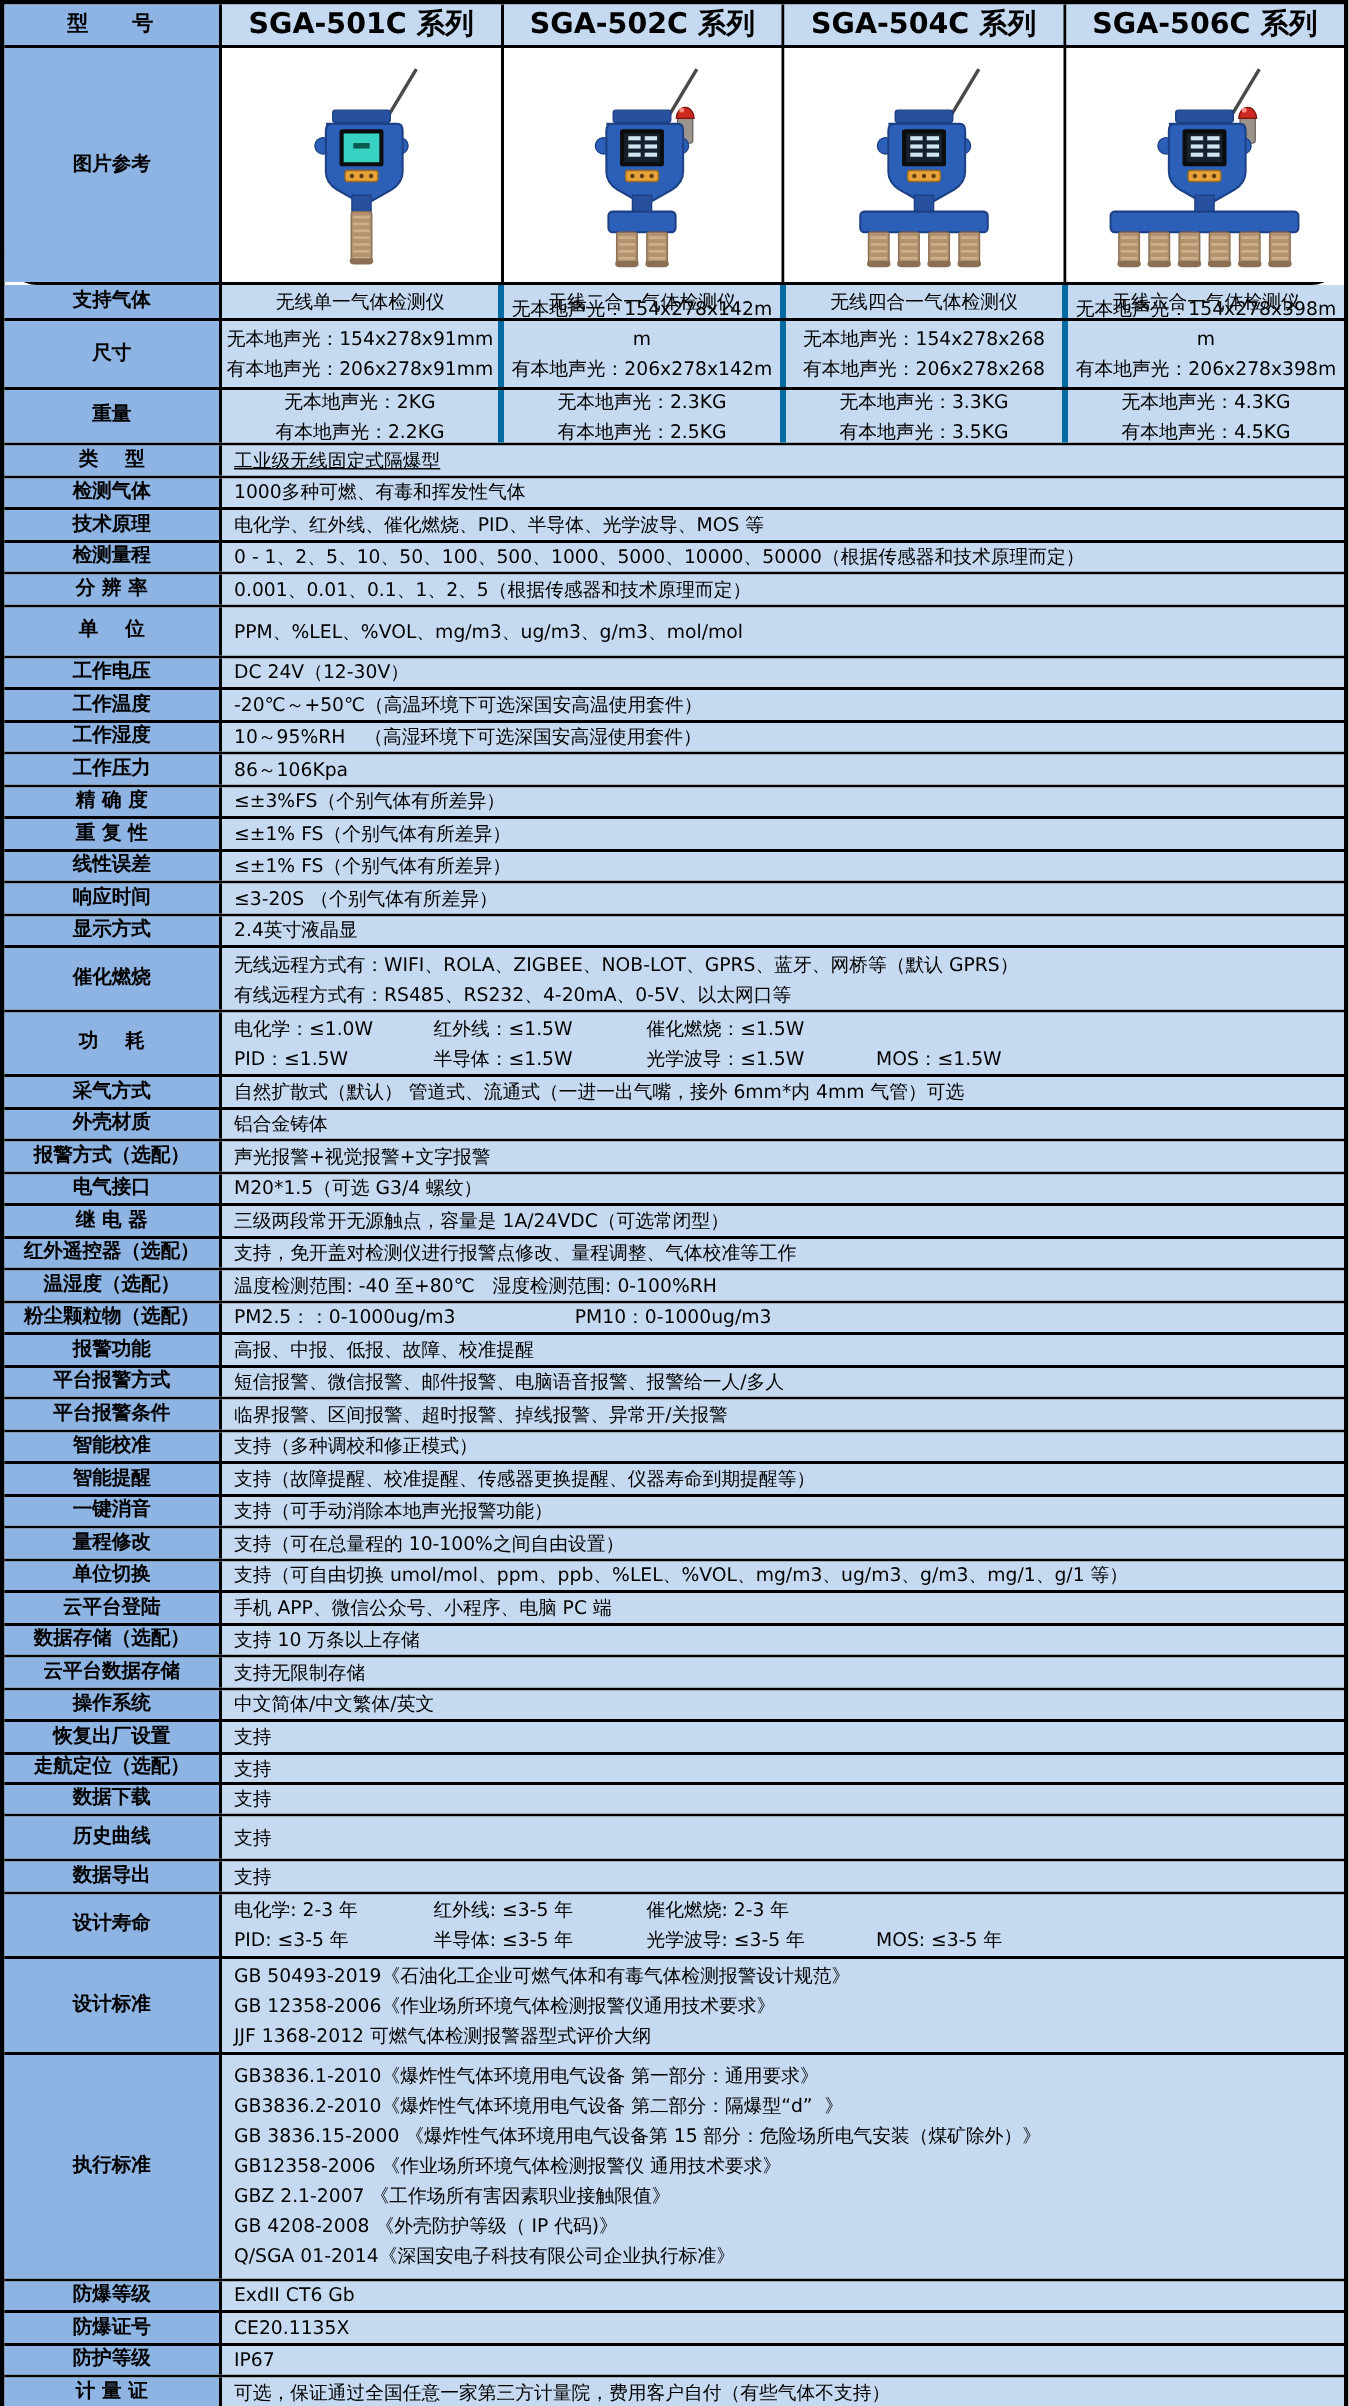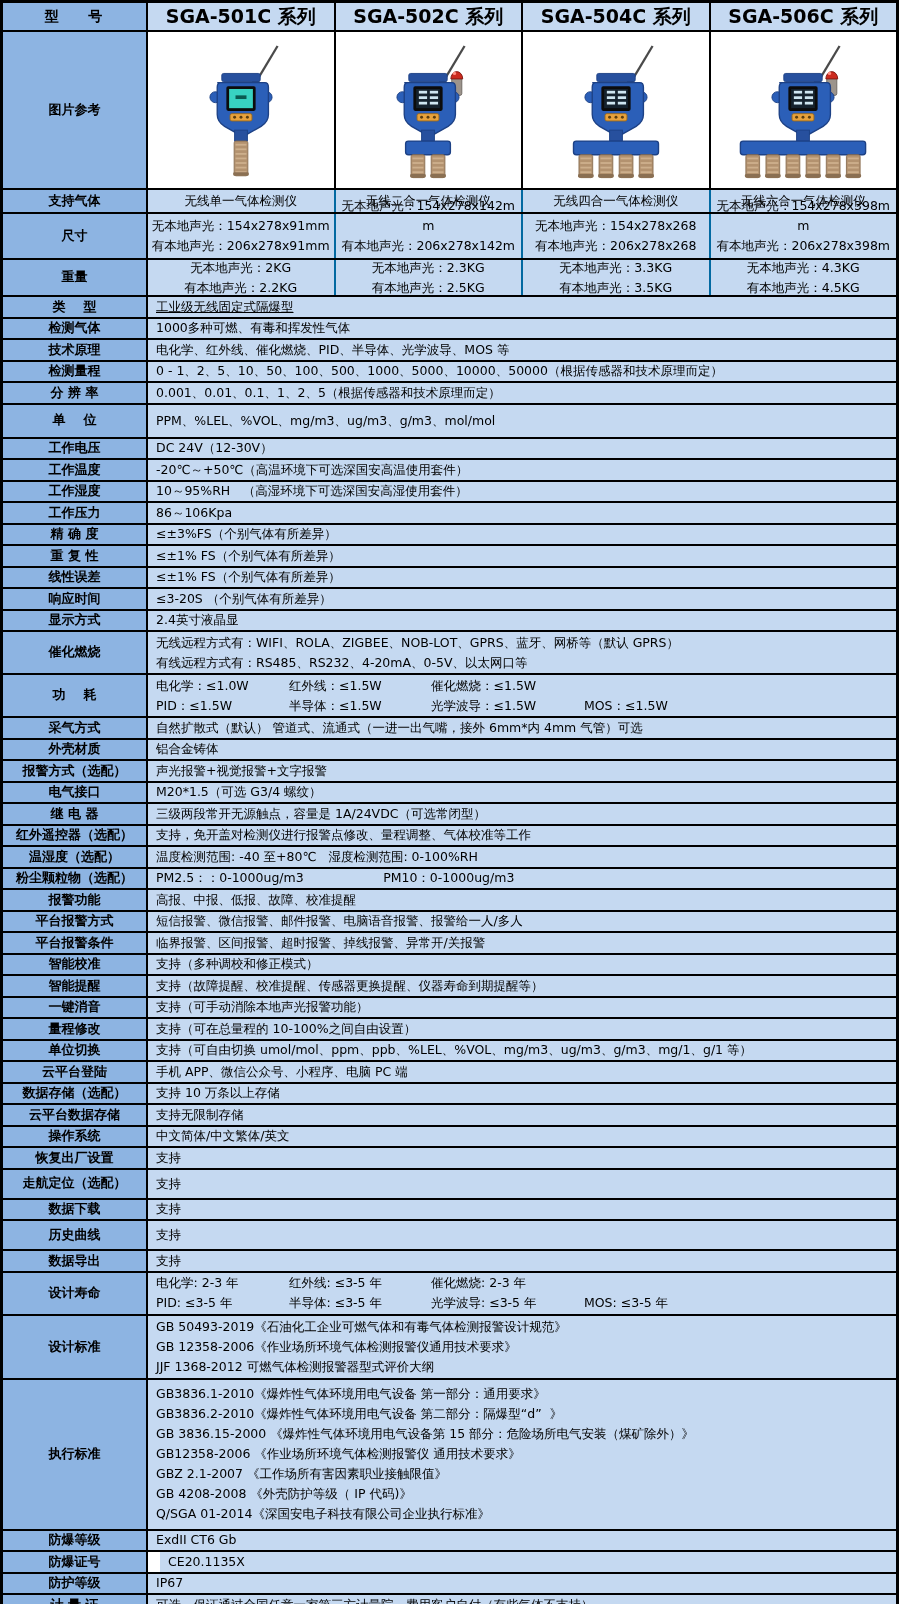--- a/index.html
+++ b/index.html
@@ -27,21 +27,21 @@
     white-space:pre-wrap;
   }
   .value-area { flex:1 1 auto; display:flex; min-width:0; }
   .value-cell {
     flex:1; background:#C5D9F1;
     display:flex; flex-direction:column; justify-content:center;
     padding:1px 8px;
     font-size:12.5px; line-height:1.6;
   }
   .quad .value-cell {
-    border-right:2px solid #0369a1;
+    border-right:4px solid #0369a1;
     align-items:center; text-align:center; padding:1px 2px;
   }
   .quad .value-cell:last-child, .img-row .value-cell:last-child { border-right:none; }
   .img-row .value-cell {
     background:#FFFFFF; border-right:2px solid #000;
     align-items:center; justify-content:center; padding:0;
   }
   .header-row .label-cell { font-size:14px; letter-spacing:2px; }
   .header-row .value-cell {
     border-right:2px solid #000;
@@ -61,21 +61,21 @@
 <div id="spec-table">
     <div class="row header-row" style="height: 29px;">
       <div class="label-cell">型    号</div>
       <div class="value-area">
         <div class="value-cell">SGA-501C 系列</div>
         <div class="value-cell">SGA-502C 系列</div>
         <div class="value-cell">SGA-504C 系列</div>
         <div class="value-cell">SGA-506C 系列</div>
       </div>
     </div>
-    <div class="row img-row" style="height: 158px;">
+    <div class="row img-row" style="height: 158px; border-radius: 22px;">
       <div class="label-cell">图片参考</div>
       <div class="value-area">
         <div class="value-cell">
           <svg viewBox="0 0 186 152" width="170" height="150">
             <line x1="133" y1="6" x2="109" y2="46" stroke="#4A4A4A" stroke-width="2.5"></line>
             <rect x="105" y="42" width="8" height="8" rx="2" fill="#6c6c6c"></rect>
             <rect x="72" y="36" width="42" height="9" rx="2" fill="#27509E" stroke="#1D4185"></rect>
             <circle cx="65" cy="62" r="6" fill="#2B5FB8" stroke="#1D4185"></circle>
             <circle cx="121" cy="62" r="6" fill="#2B5FB8" stroke="#1D4185"></circle>
             <path d="M 67 46 h52 q4 0 4 5 v30 q0 8 -8 13 l -16 9 q -4 2 -8 0 l -16 -9 q -8 -5 -8 -13 v -30 q 0 -5 4 -5 z" fill="#2B5FB8" stroke="#1D4185" stroke-width="1.5"></path>
@@ -608,21 +608,21 @@
       </div>
     </div>
     <div class="row" style="height: 21.5px;">
       <div class="label-cell">恢复出厂设置</div>
       <div class="value-area">
         <div class="value-cell">
           <div class="vline">支持</div>
         </div>
       </div>
     </div>
-    <div class="row" style="height: 30px;">
+    <div class="row" style="height: 20px;">
       <div class="label-cell">走航定位（选配）</div>
       <div class="value-area">
         <div class="value-cell">
           <div class="vline">支持</div>
         </div>
       </div>
     </div>
     <div class="row" style="height: 21.5px;">
       <div class="label-cell">数据下载</div>
       <div class="value-area">
@@ -681,21 +681,21 @@
       </div>
     </div>
     <div class="row" style="height: 21.5px;">
       <div class="label-cell">防爆等级</div>
       <div class="value-area">
         <div class="value-cell">
           <div class="vline">ExdII CT6 Gb</div>
         </div>
       </div>
     </div>
-    <div class="row" style="height: 21.5px; gap: 12px;">
+    <div class="row" style="height: 21.5px;">
       <div class="label-cell">防爆证号</div>
       <div class="value-area">
         <div class="value-cell">
           <div class="vline">CE20.1135X</div>
         </div>
       </div>
     </div>
     <div class="row" style="height: 21.5px;">
       <div class="label-cell">防护等级</div>
       <div class="value-area">

